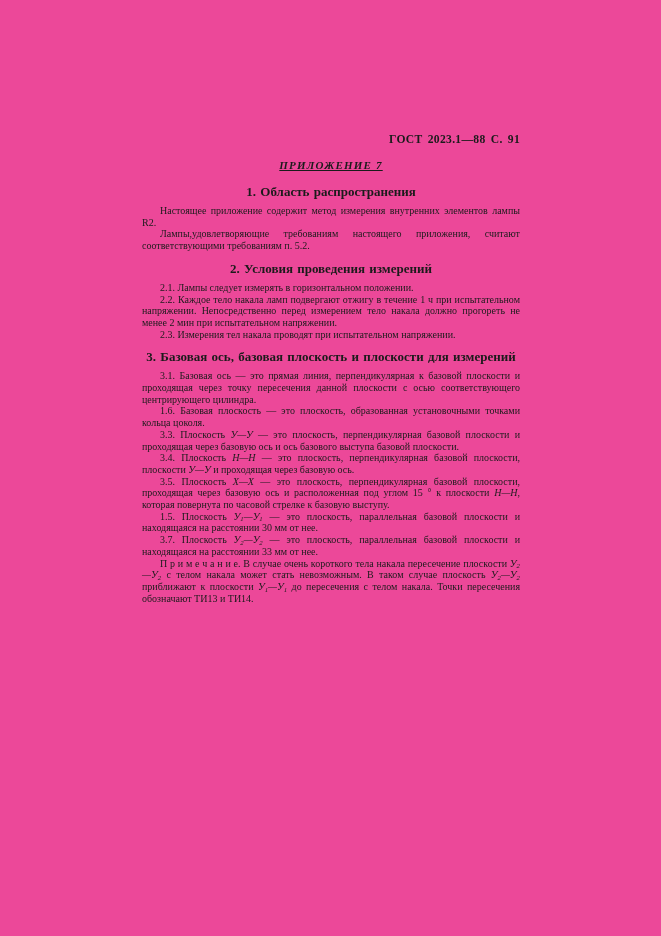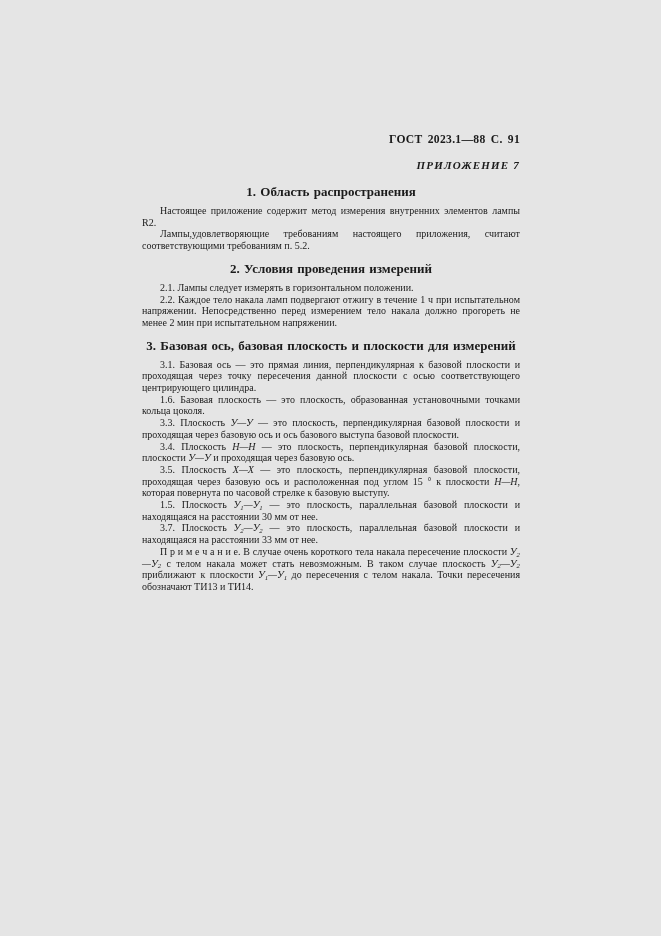--- a/index.html
+++ b/index.html
@@ -4,46 +4,47 @@
 <style>
   html, body {
     margin: 0;
     padding: 0;
     background: #ffffff;
   }
   .page {
     position: relative;
     width: 661px;
     height: 936px;
-    background: #e5e5e5;
+    background: #ec4899;
     color: #1b1b1b;
     font-family: "Liberation Serif", "DejaVu Serif", serif;
     overflow: hidden;
   }
   .content {
     position: absolute;
     left: 142px;
     top: 0;
     width: 378px;
   }
   .gost-num {
     padding-top: 133px;
     text-align: right;
     font-weight: bold;
     font-size: 11.6px;
     letter-spacing: 0.3px;
     word-spacing: 2px;
   }
   .appendix {
     margin-top: 13px;
-    text-align: right;
+    text-align: center;
     font-weight: bold;
     font-style: italic;
     font-size: 11px;
     letter-spacing: 1.2px;
+    text-decoration: underline;
   }
   .doc-title {
     margin-top: 27px;
     text-align: center;
     font-weight: bold;
     font-size: 11.2px;
     letter-spacing: 0.2px;
     word-spacing: 1.5px;
     line-height: 13px;
   }
@@ -84,20 +85,21 @@
     <div class="appendix">ПРИЛОЖЕНИЕ 7</div>
 
 
     <div class="sec-heading first">1. Область распространения</div>
     <p class="body-para"><span>Настоящее приложение содержит метод измерения внутренних элементов лампы R2.</span></p>
     <p class="body-para"><span>Лампы,удовлетворяющие требованиям настоящего приложения, считают соответствующими требованиям п. 5.2.</span></p>
 
     <div class="sec-heading">2. Условия проведения измерений</div>
     <p class="body-para"><span>2.1. Лампы следует измерять в горизонтальном положении.</span></p>
     <p class="body-para"><span>2.2. Каждое тело накала ламп подвергают отжигу в течение 1 ч при испытательном напряжении. Непосредственно перед измерением тело накала должно прогореть не менее 2 мин при испытательном напряжении.</span></p>
+    <p class="body-para"><span>2.3. Измерения тел накала проводят при испытательном напряжении.</span></p>
 
     <div class="sec-heading">3. Базовая ось, базовая плоскость и плоскости для измерений</div>
     <p class="body-para"><span>3.1. Базовая ось — это прямая линия, перпендикулярная к базовой плоскости и проходящая через точку пересечения данной плоскости с осью соответствующего центрирующего цилиндра.</span></p>
     <p class="body-para"><span>1.6. Базовая плоскость — это плоскость, образованная установочными точками кольца цоколя.</span></p>
     <p class="body-para"><span>3.3. Плоскость </span><span class="it">У—У</span><span> — это плоскость, перпендикулярная базовой плоскости и проходящая через базовую ось и ось базового выступа базовой плоскости.</span></p>
     <p class="body-para"><span>3.4. Плоскость </span><span class="it">Н—Н</span><span> — это плоскость, перпендикулярная базовой плоскости, плоскости </span><span class="it">У—У</span><span> и проходящая через базовую ось.</span></p>
     <p class="body-para"><span>3.5. Плоскость </span><span class="it">Х—Х</span><span> — это плоскость, перпендикулярная базовой плоскости, проходящая через базовую ось и расположенная под углом 15 ° к плоскости </span><span class="it">Н—Н</span><span>, которая повернута по часовой стрелке к базовую выступу.</span></p>
     <p class="body-para"><span>1.5. Плоскость </span><span class="it">У</span><sub class="it">1</sub><span class="it">—</span><span class="it">У</span><sub class="it">1</sub><span> — это плоскость, параллельная базовой плоскости и находящаяся на расстоянии 30 мм от нее.</span></p>
     <p class="body-para"><span>3.7. Плоскость </span><span class="it">У</span><sub class="it">2</sub><span class="it">—</span><span class="it">У</span><sub class="it">2</sub><span> — это плоскость, параллельная базовой плоскости и находящаяся на расстоянии 33 мм от нее.</span></p>
     <p class="body-para"><span>П р и м е ч а н и е. В случае очень короткого тела накала пересечение плоскости </span><span class="it">У</span><sub class="it">2</sub><span class="it">—</span><span class="it">У</span><sub class="it">2</sub><span> с телом накала может стать невозможным. В таком случае плоскость </span><span class="it">У</span><sub class="it">2</sub><span class="it">—</span><span class="it">У</span><sub class="it">2</sub><span> приближают к плоскости </span><span class="it">У</span><sub class="it">1</sub><span class="it">—</span><span class="it">У</span><sub class="it">1</sub><span> до пересечения с телом накала. Точки пересечения обозначают ТИ13 и ТИ14.</span></p>

